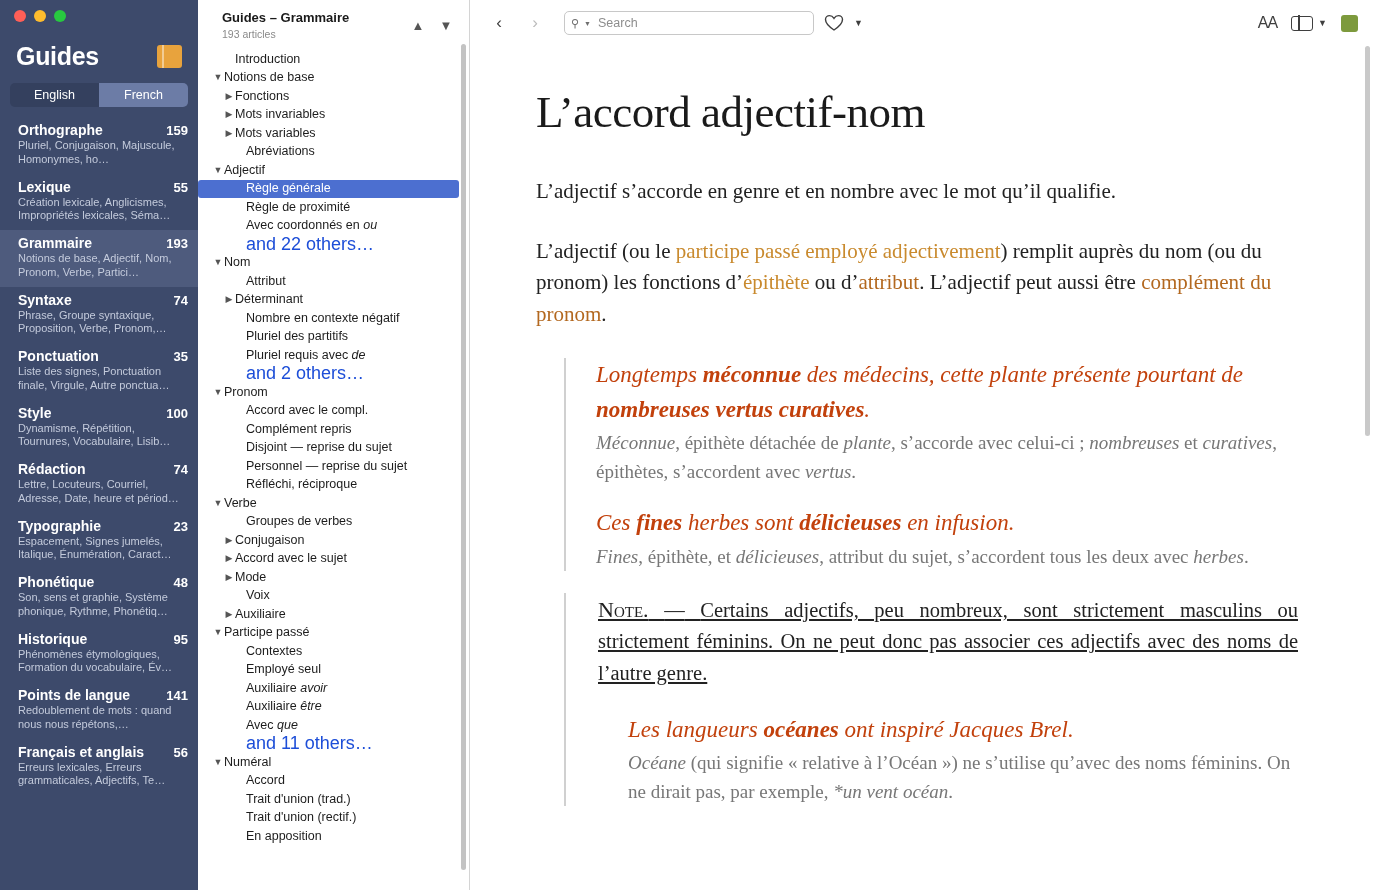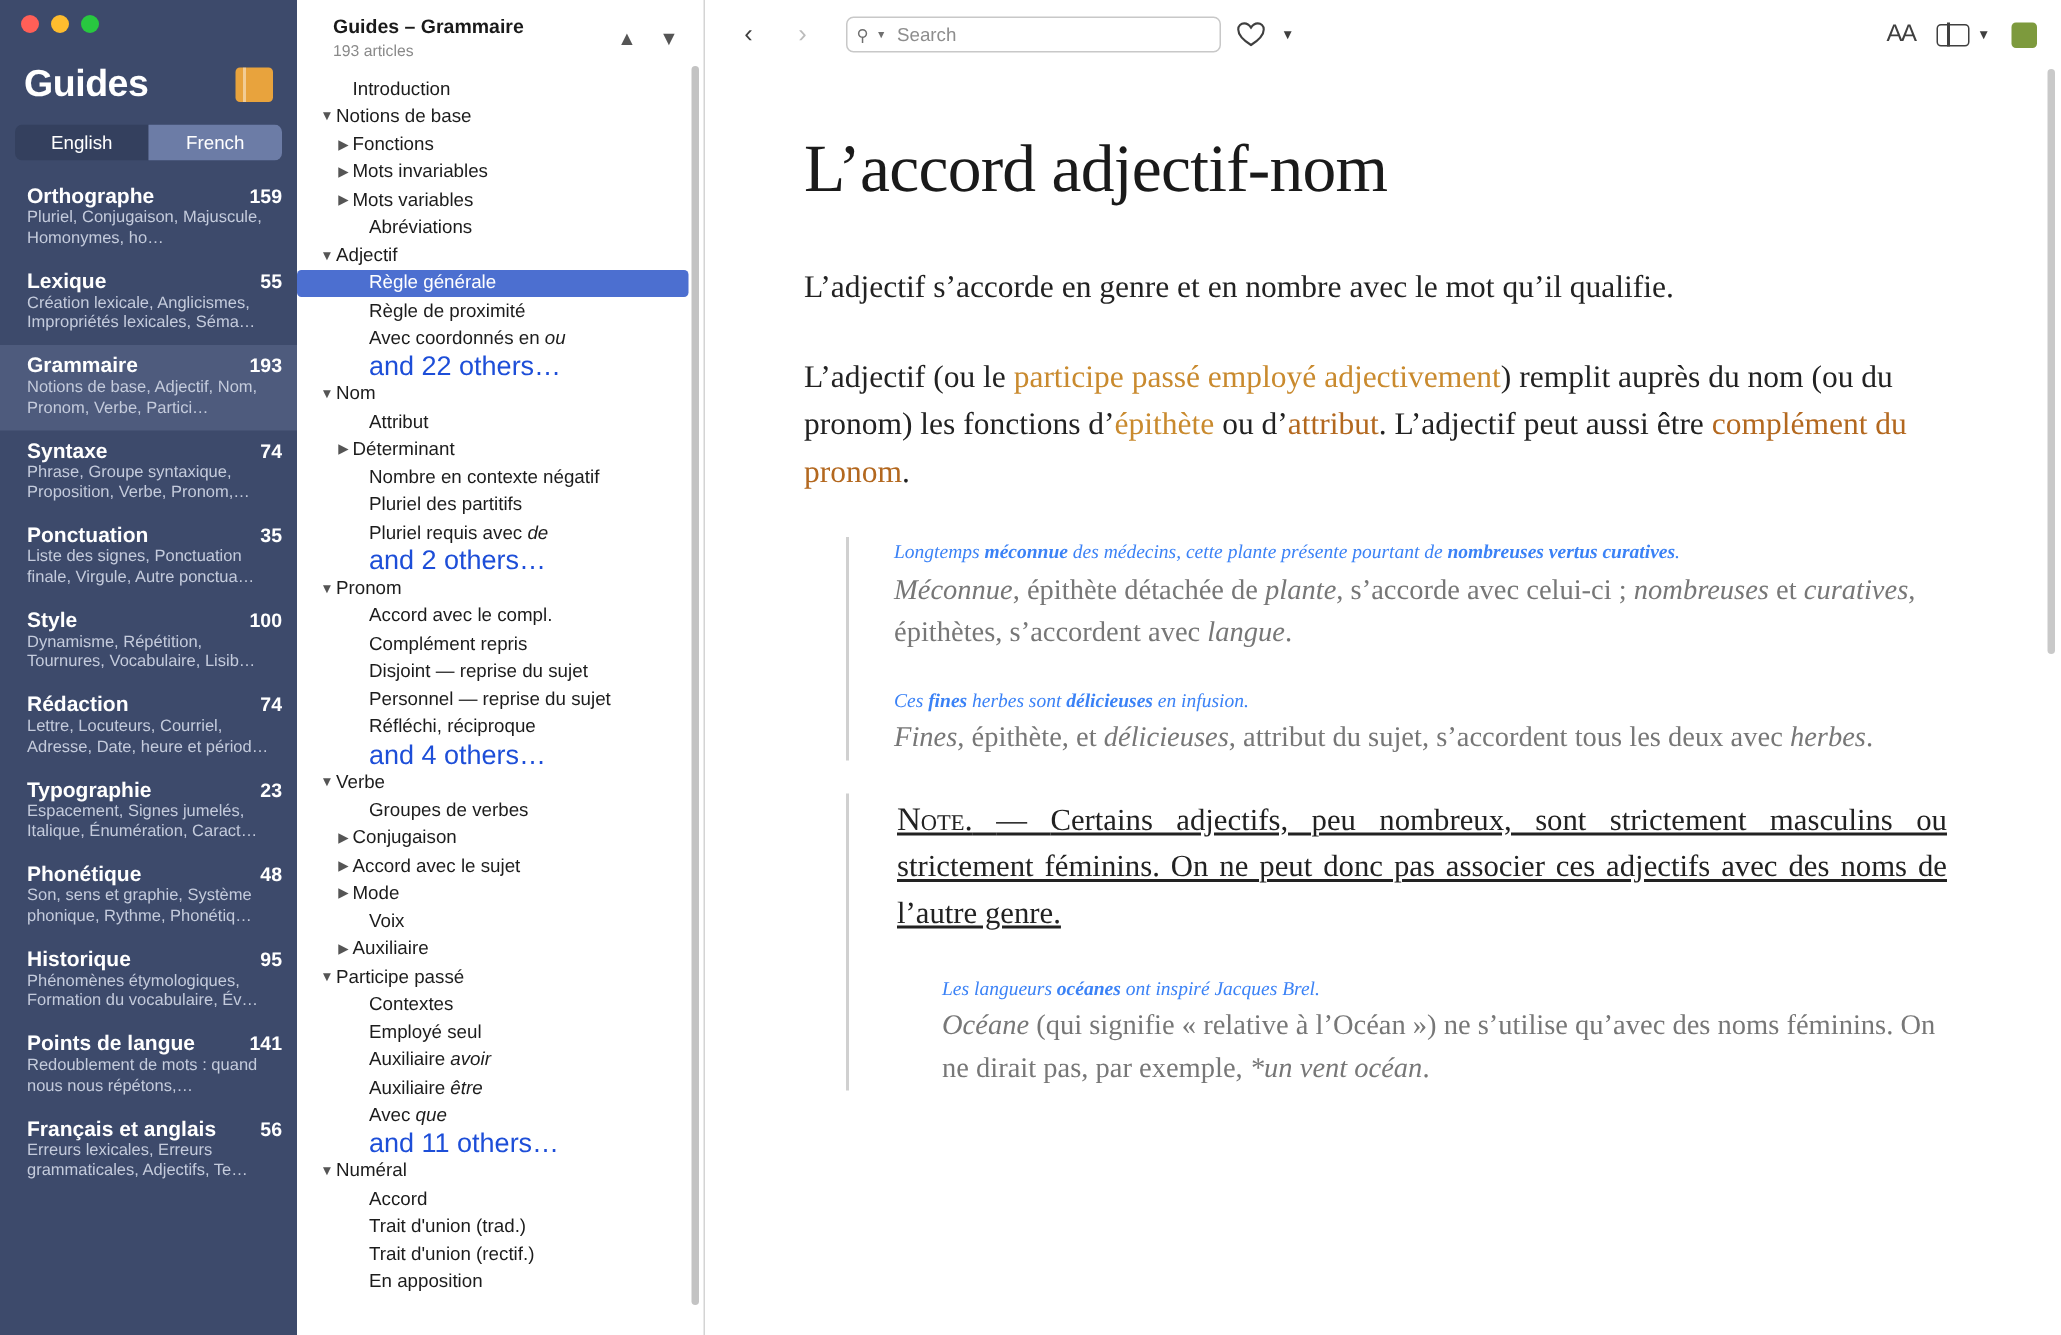--- a/index.html
+++ b/index.html
@@ -310,23 +310,23 @@
   a.link.brown { color: #b3681f; }
 
   .example-block {
     border-left: 2px solid #d0d0d0;
     padding-left: 30px;
     margin: 6px 0 18px 28px;
   }
   .ex-main {
     font-family: "Liberation Serif", serif;
     font-style: italic;
-    font-size: 13px;
+    font-size: 23px;
     line-height: 1.5;
-    color: #3b82f6;
+    color: #c2410c;
     margin: 0 0 2px 0;
   }
   .ex-main b { font-weight: bold; }
   .ex-note {
     font-family: "Liberation Serif", serif;
     font-size: 19px;
     line-height: 1.5;
     color: #777777;
     margin: 0 0 20px 0;
   }
@@ -507,21 +507,20 @@
         <div class="toc-item" style="padding-left: 36px;"><span class="tw"></span><span>Nombre en contexte négatif</span></div>
         <div class="toc-item" style="padding-left: 36px;"><span class="tw"></span><span>Pluriel des partitifs</span></div>
         <div class="toc-item" style="padding-left: 36px;"><span class="tw"></span><span>Pluriel requis avec <i>de</i></span></div>
         <div class="toc-item toc-more" style="padding-left: 36px;"><span class="tw"></span><span>and 2 others…</span></div>
         <div class="toc-item" style="padding-left: 14px;"><span class="tw">▼</span><span>Pronom</span></div>
         <div class="toc-item" style="padding-left: 36px;"><span class="tw"></span><span>Accord avec le compl.</span></div>
         <div class="toc-item" style="padding-left: 36px;"><span class="tw"></span><span>Complément repris</span></div>
         <div class="toc-item" style="padding-left: 36px;"><span class="tw"></span><span>Disjoint — reprise du sujet</span></div>
         <div class="toc-item" style="padding-left: 36px;"><span class="tw"></span><span>Personnel — reprise du sujet</span></div>
         <div class="toc-item" style="padding-left: 36px;"><span class="tw"></span><span>Réfléchi, réciproque</span></div>
-        <div class="toc-item toc-more" style="padding-left: 36px;"><span class="tw"></span><span>and 4 others…</span></div>
         <div class="toc-item" style="padding-left: 14px;"><span class="tw">▼</span><span>Verbe</span></div>
         <div class="toc-item" style="padding-left: 36px;"><span class="tw"></span><span>Groupes de verbes</span></div>
         <div class="toc-item" style="padding-left: 25px;"><span class="tw">▶</span><span>Conjugaison</span></div>
         <div class="toc-item" style="padding-left: 25px;"><span class="tw">▶</span><span>Accord avec le sujet</span></div>
         <div class="toc-item" style="padding-left: 25px;"><span class="tw">▶</span><span>Mode</span></div>
         <div class="toc-item" style="padding-left: 36px;"><span class="tw"></span><span>Voix</span></div>
         <div class="toc-item" style="padding-left: 25px;"><span class="tw">▶</span><span>Auxiliaire</span></div>
         <div class="toc-item" style="padding-left: 14px;"><span class="tw">▼</span><span>Participe passé</span></div>
         <div class="toc-item" style="padding-left: 36px;"><span class="tw"></span><span>Contextes</span></div>
         <div class="toc-item" style="padding-left: 36px;"><span class="tw"></span><span>Employé seul</span></div>
@@ -570,21 +569,21 @@
       <h1 class="article-title">L’accord adjectif-nom</h1>
 
       <p class="body">L’adjectif s’accorde en genre et en nombre avec le mot qu’il qualifie.</p>
 
       <p class="body">
         <span>L’adjectif (ou le </span><a class="link" href="#">participe passé employé adjectivement</a><span>) remplit auprès du nom (ou du pronom) les fonctions d’</span><a class="link" href="#">épithète</a><span> ou d’</span><a class="link brown" href="#">attribut</a><span>. L’adjectif peut aussi être </span><a class="link brown" href="#">complément du pronom</a><span>.</span>
       </p>
 
       <div class="example-block">
         <p class="ex-main" id="ex0-main"><span>Longtemps </span><b>méconnue</b><span> des médecins, cette plante présente pourtant de </span><b>nombreuses vertus curatives</b><span>.</span></p>
-        <p class="ex-note" id="ex0-note"><i>Méconnue</i>, épithète détachée de <i>plante</i>, s’accorde avec celui-ci ; <i>nombreuses</i> et <i>curatives</i>, épithètes, s’accordent avec <i>langue</i>.</p>
+        <p class="ex-note" id="ex0-note"><i>Méconnue</i>, épithète détachée de <i>plante</i>, s’accorde avec celui-ci ; <i>nombreuses</i> et <i>curatives</i>, épithètes, s’accordent avec <i>vertus</i>.</p>
         <p class="ex-main" id="ex1-main"><span>Ces </span><b>fines</b><span> herbes sont </span><b>délicieuses</b><span> en infusion.</span></p>
         <p class="ex-note" id="ex1-note"><i>Fines</i>, épithète, et <i>délicieuses</i>, attribut du sujet, s’accordent tous les deux avec <i>herbes</i>.</p>
       </div>
 
       <div class="note-block">
         <p class="note-body">
           <span class="note-label">Note.</span>
           <span>—</span>
           <span>Certains adjectifs, peu nombreux, sont strictement masculins ou strictement féminins. On ne peut donc pas associer ces adjectifs avec des noms de l’autre genre.</span>
         </p>

